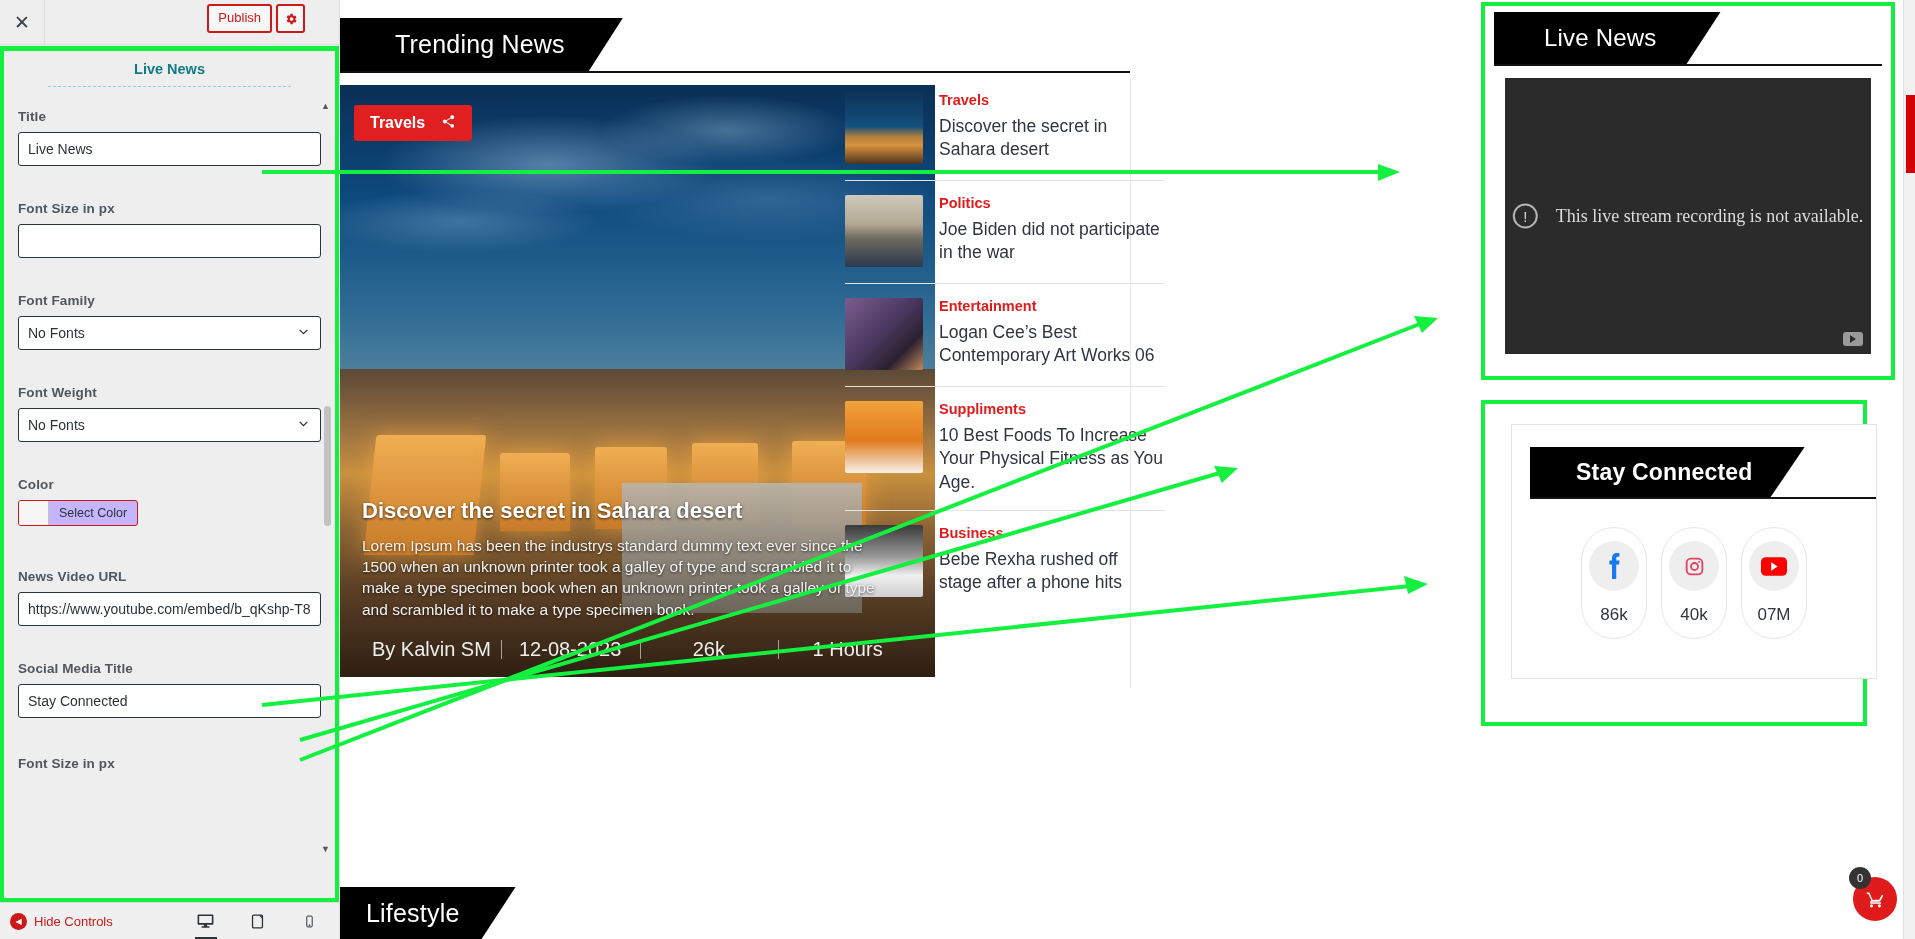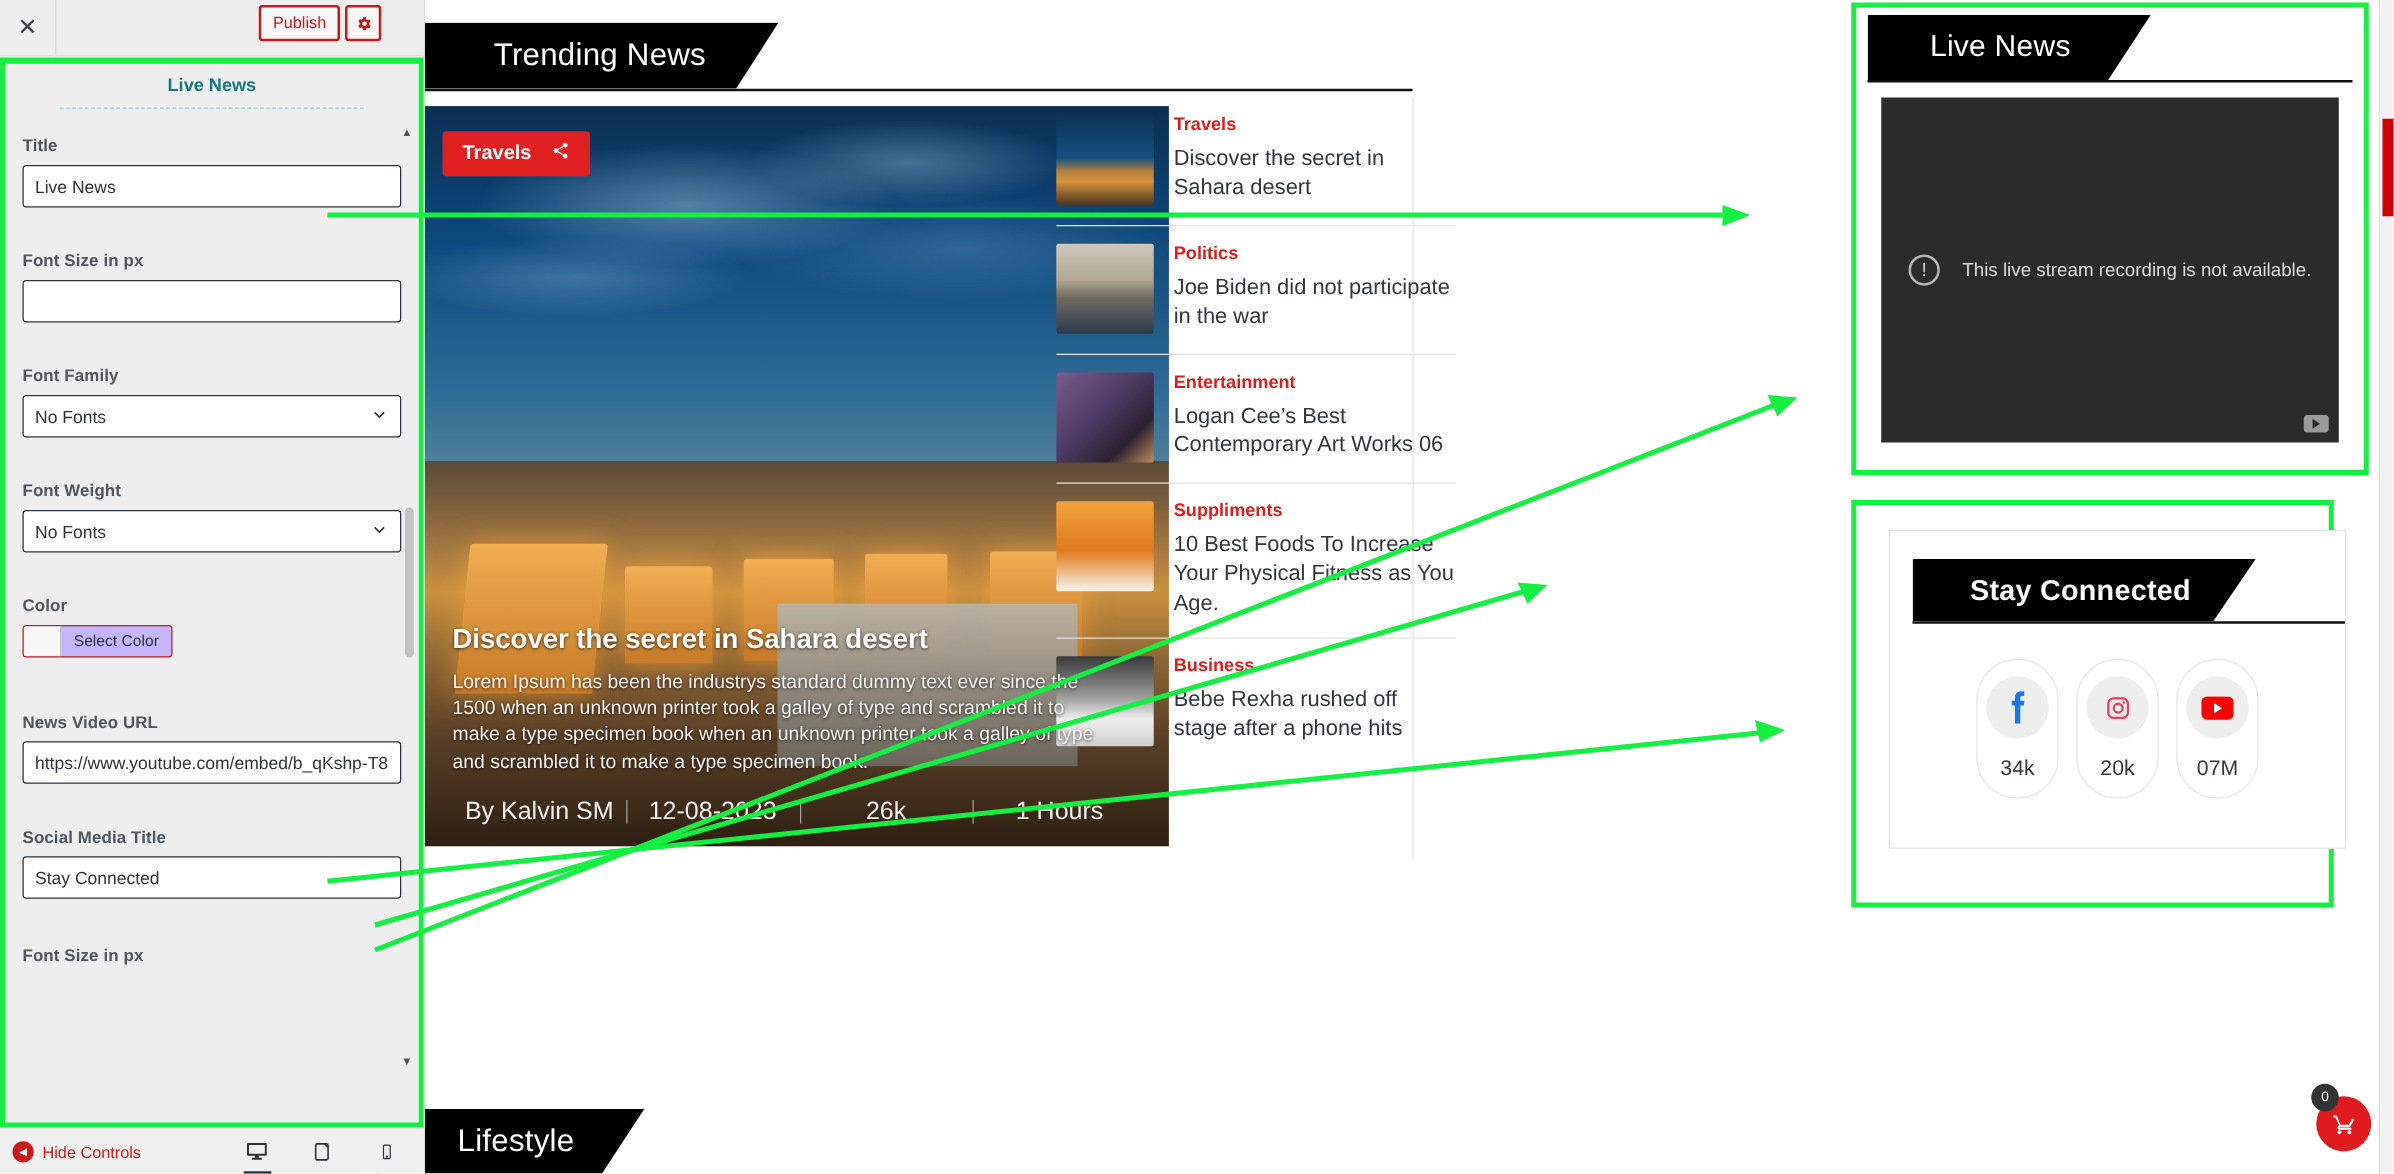--- a/index.html
+++ b/index.html
@@ -200,21 +200,21 @@
     width: 366px; height: 276px; background: #2b2b2b; position: relative; margin: 12px auto 0 auto;
   }
   .vb-msg {
     position: absolute; left: 50%; top: 50%; transform: translate(-50%,-50%);
     display: flex; align-items: center; gap: 18px; white-space: nowrap;
   }
   .vb-msg .circle {
     width: 25px; height: 25px; border: 2px solid #b6b6b6; border-radius: 50%;
     color: #d4d4d4; font-size: 15px; display: flex; align-items: center; justify-content: center;
   }
-  .vb-msg .txt { color: #dcdcdc; font-size: 15px; }
+  .vb-msg .txt { color: #dcdcdc; font-size: 18px; font-family: Liberation Serif, serif; }
   .yt-badge {
     position: absolute; right: 8px; bottom: 8px; width: 20px; height: 14px;
     background: #9a9a9a; border-radius: 3px; display: flex; align-items: center; justify-content: center;
   }
   .yt-badge .tri { width: 0; height: 0; border-left: 6px solid #2b2b2b;
                    border-top: 4px solid transparent; border-bottom: 4px solid transparent; }
 
   .card-social {
     position: absolute; left: 1141px; top: 400px; width: 386px; height: 326px;
     background: #fff; border: 4px solid #13f03f;
@@ -493,33 +493,33 @@
         <div class="banner-rule" style="margin-left:0"></div>
       </div>
 
       <div class="social-row">
         <div class="social-pill">
           <div class="social-ico" style="background:#eeeeee">
             <svg width="15" height="26" viewBox="0 0 12 24" fill="#1877f2">
                 <path d="M10.5 0H8.2C5.5 0 3.7 1.8 3.7 4.6V7H1.3v3.6h2.4V24h3.9V10.6h2.6l.4-3.6H7.6V5c0-1 .2-1.5 1.6-1.5h1.3z"></path>
               </svg>
           </div>
-          <div class="social-num">34k</div>
+          <div class="social-num">86k</div>
         </div>
 
 
         <div class="social-pill">
           <div class="social-ico" style="background:#eeeeee">
             <svg width="21" height="21" viewBox="0 0 24 24" fill="none" stroke="#e4405f" stroke-width="2.1">
               <rect x="3" y="3" width="18" height="18" rx="5"></rect>
                 <circle cx="12" cy="12" r="4"></circle>
                 <circle cx="17.2" cy="6.8" r="1.1" fill="#e4405f" stroke="none"></circle>
             </svg>
           </div>
-          <div class="social-num">20k</div>
+          <div class="social-num">40k</div>
         </div>
 
         <div class="social-pill">
           <div class="social-ico" style="background:#eeeeee">
             <svg width="26" height="19" viewBox="0 0 28 20">
                 <rect width="28" height="20" rx="5" fill="#ff0000"></rect>
                 <path d="M11 5.5l7 4.5-7 4.5z" fill="#fff"></path>
               </svg>
           </div>
           <div class="social-num">07M</div>

